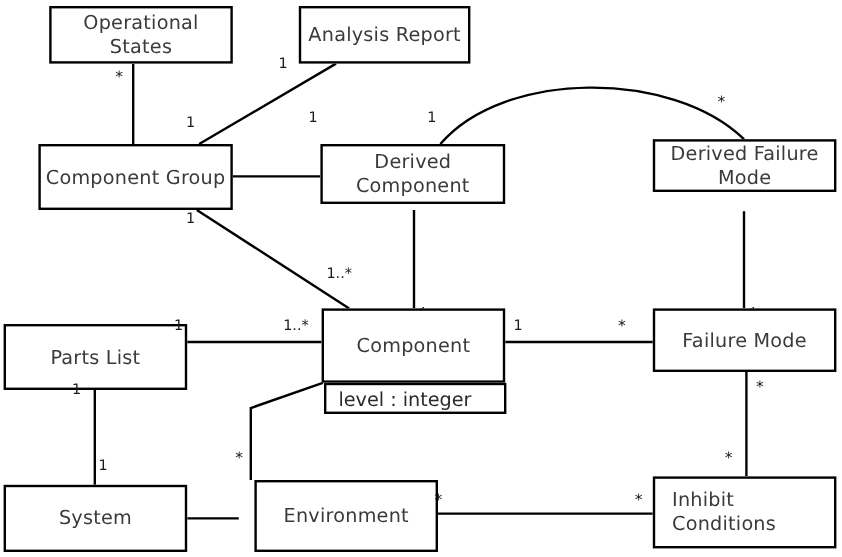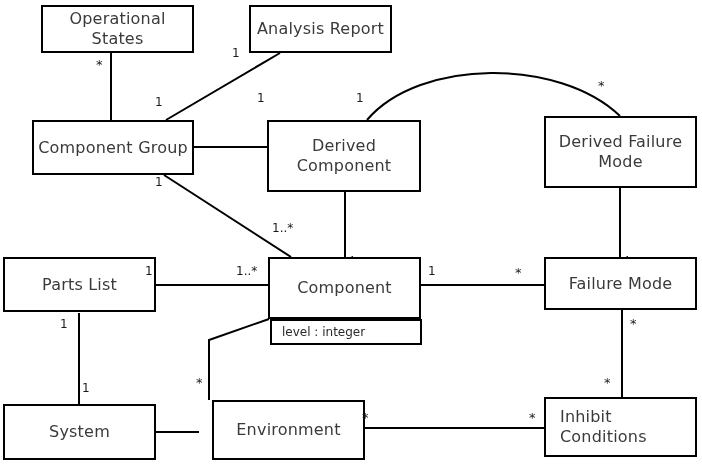--- a/index.html
+++ b/index.html
@@ -50,21 +50,21 @@
     border-radius: 11px;
   }
   .uml-attr-compartment {
     position: absolute;
     box-sizing: border-box;
     border: 2px solid #000000;
     background: #ffffff;
     display: flex;
     align-items: center;
     justify-content: flex-start;
-    font-size: 12px;
+    font-size: 16px;
     color: #2a2a2a;
     padding-left: 10px;
     z-index: 5;
   }
   .mult-label {
     position: absolute;
     font-size: 12px;
     color: #1a1a1a;
     white-space: nowrap;
     z-index: 6;
@@ -106,27 +106,27 @@
   <div id="classes-layer">
       <div class="uml-class" style="left: 41px; top: 5px; width: 153px; height: 48px;">
         <div class="uml-name-compartment">Operational States</div>
       </div>
       <div class="uml-class" style="left: 249px; top: 5px; width: 143px; height: 48px;">
         <div class="uml-name-compartment">Analysis Report</div>
       </div>
       <div class="uml-class" style="left: 32px; top: 120px; width: 162px; height: 55px;">
         <div class="uml-name-compartment">Component Group</div>
       </div>
-      <div class="uml-class" style="left: 267px; top: 120px; width: 154px; height: 72px;">
+      <div class="uml-class" style="left: 267px; top: 120px; width: 154px; height: 50px;">
         <div class="uml-name-compartment">Derived Component</div>
       </div>
-      <div class="uml-class" style="left: 544px; top: 116px; width: 153px; height: 72px;">
+      <div class="uml-class" style="left: 544px; top: 116px; width: 153px; height: 44px;">
         <div class="uml-name-compartment">Derived Failure Mode</div>
       </div>
-      <div class="uml-class" style="left: 3px; top: 257px; width: 153px; height: 55px;">
+      <div class="uml-class" style="left: 3px; top: 270px; width: 153px; height: 55px;">
         <div class="uml-name-compartment">Parts List</div>
       </div>
       <div class="uml-class" style="left: 268px; top: 257px; width: 153px; height: 62px;">
         <div class="uml-name-compartment">Component</div>
       </div>
       <div class="uml-attr-compartment" style="left: 270px; top: 319px; width: 152px; height: 26px;">level : integer</div>
       <div class="uml-class" style="left: 544px; top: 257px; width: 153px; height: 53px;">
         <div class="uml-name-compartment">Failure Mode</div>
       </div>
       <div class="uml-class" style="left: 3px; top: 404px; width: 153px; height: 56px;">

